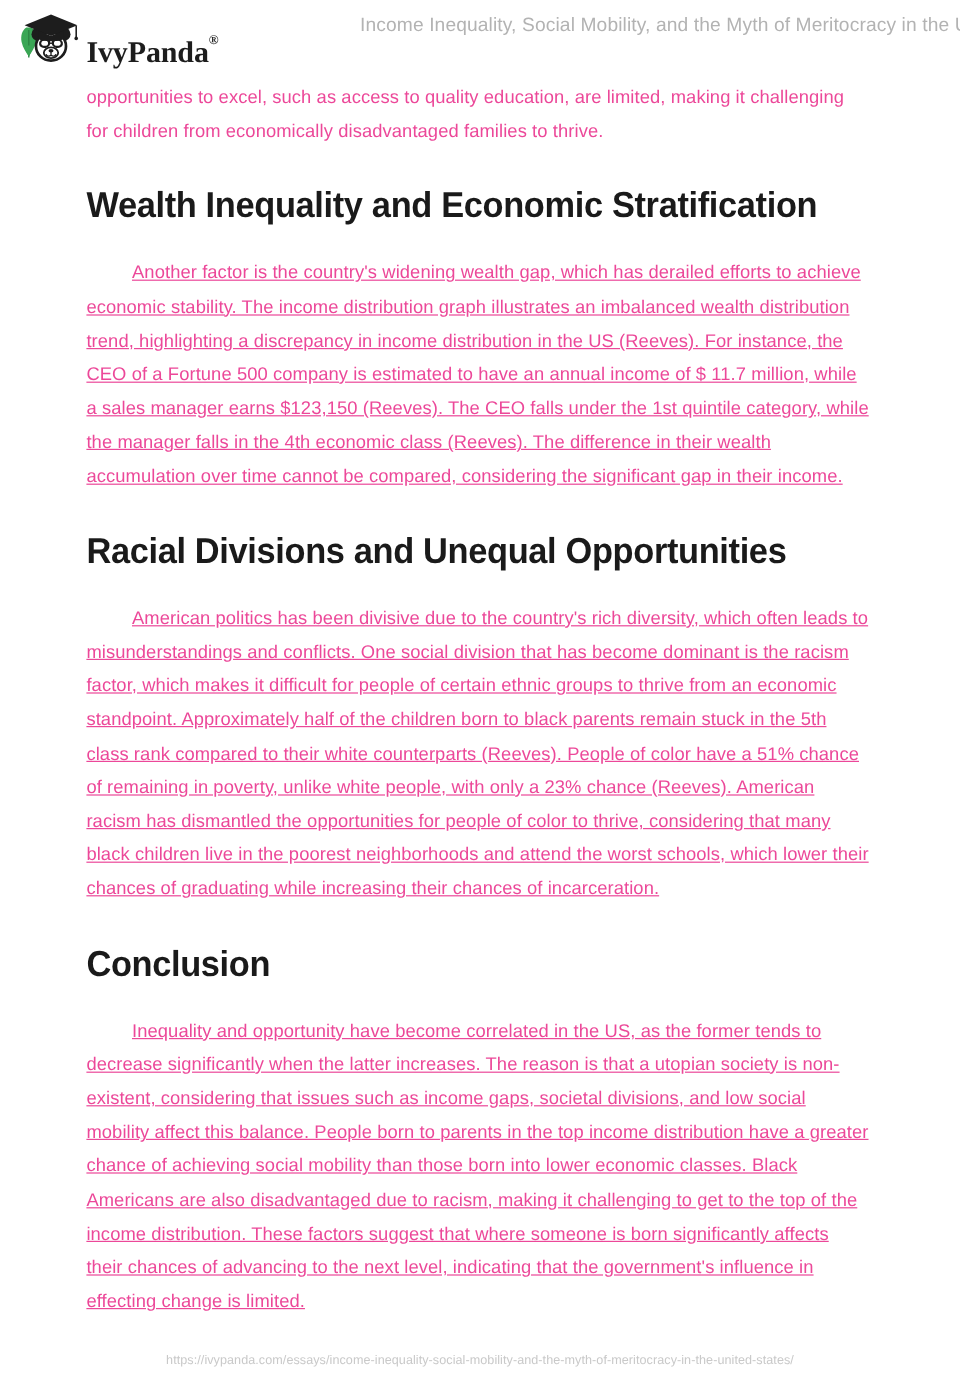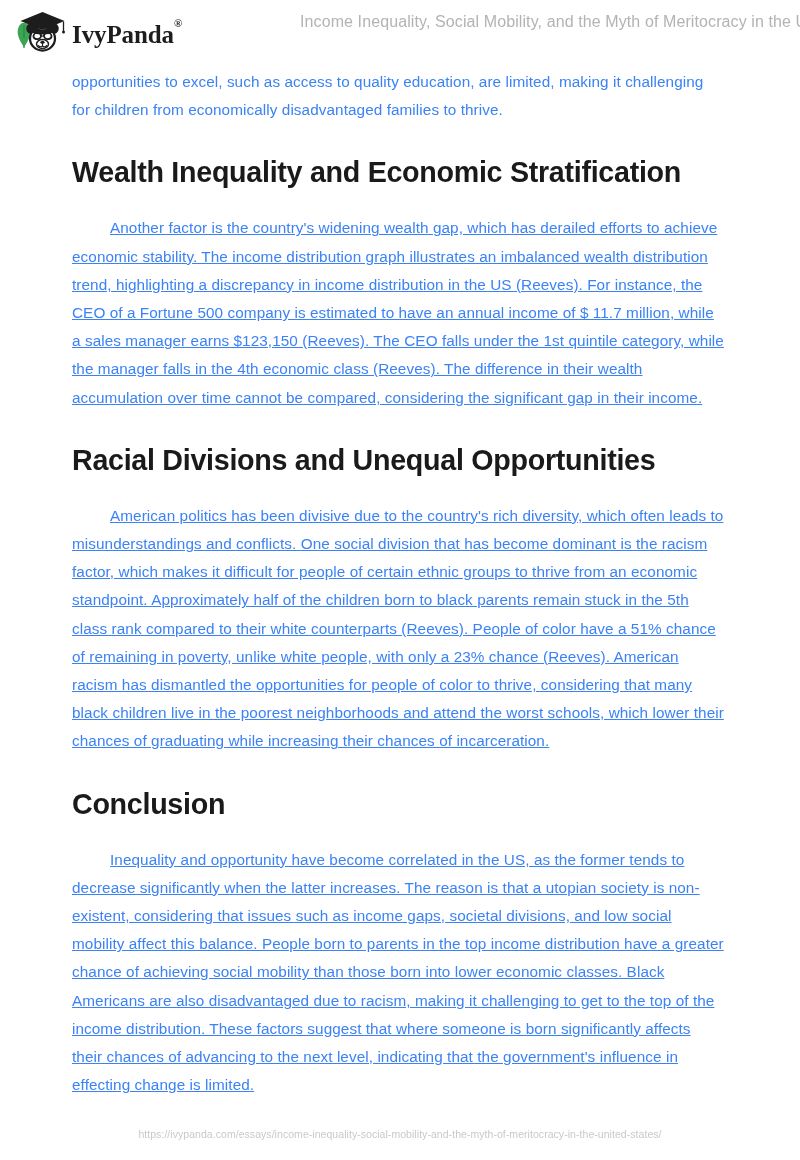--- a/index.html
+++ b/index.html
@@ -27,21 +27,21 @@
     left: 0;
     width: 800px;
     height: 62px;
     box-sizing: border-box;
   }
   .brand {
     position: absolute;
     left: 14px;
     top: 10px;
     display: flex;
-    align-items: center;
+    align-items: flex-end;
     gap: 6px;
     text-decoration: none;
   }
   .brand-logo {
     width: 52px;
     height: 46px;
     display: block;
     flex: 0 0 auto;
   }
   .brand-word {
@@ -80,21 +80,21 @@
   .content {
     position: absolute;
     left: 72px;
     top: 68px;
     width: 652px;
   }
   .body-text {
     font-family: "Liberation Sans", sans-serif;
     font-size: 15.3px;
     line-height: 28.2px;
-    color: #3b82f6;
+    color: #ec4899;
     margin: 0;
     text-align: left;
     letter-spacing: 0.005em;
   }
   .body-text.indent {
     text-indent: 38px;
     text-decoration: underline;
   }
   .section-heading {
     font-family: "Liberation Sans Narrow", "Liberation Sans", sans-serif;

